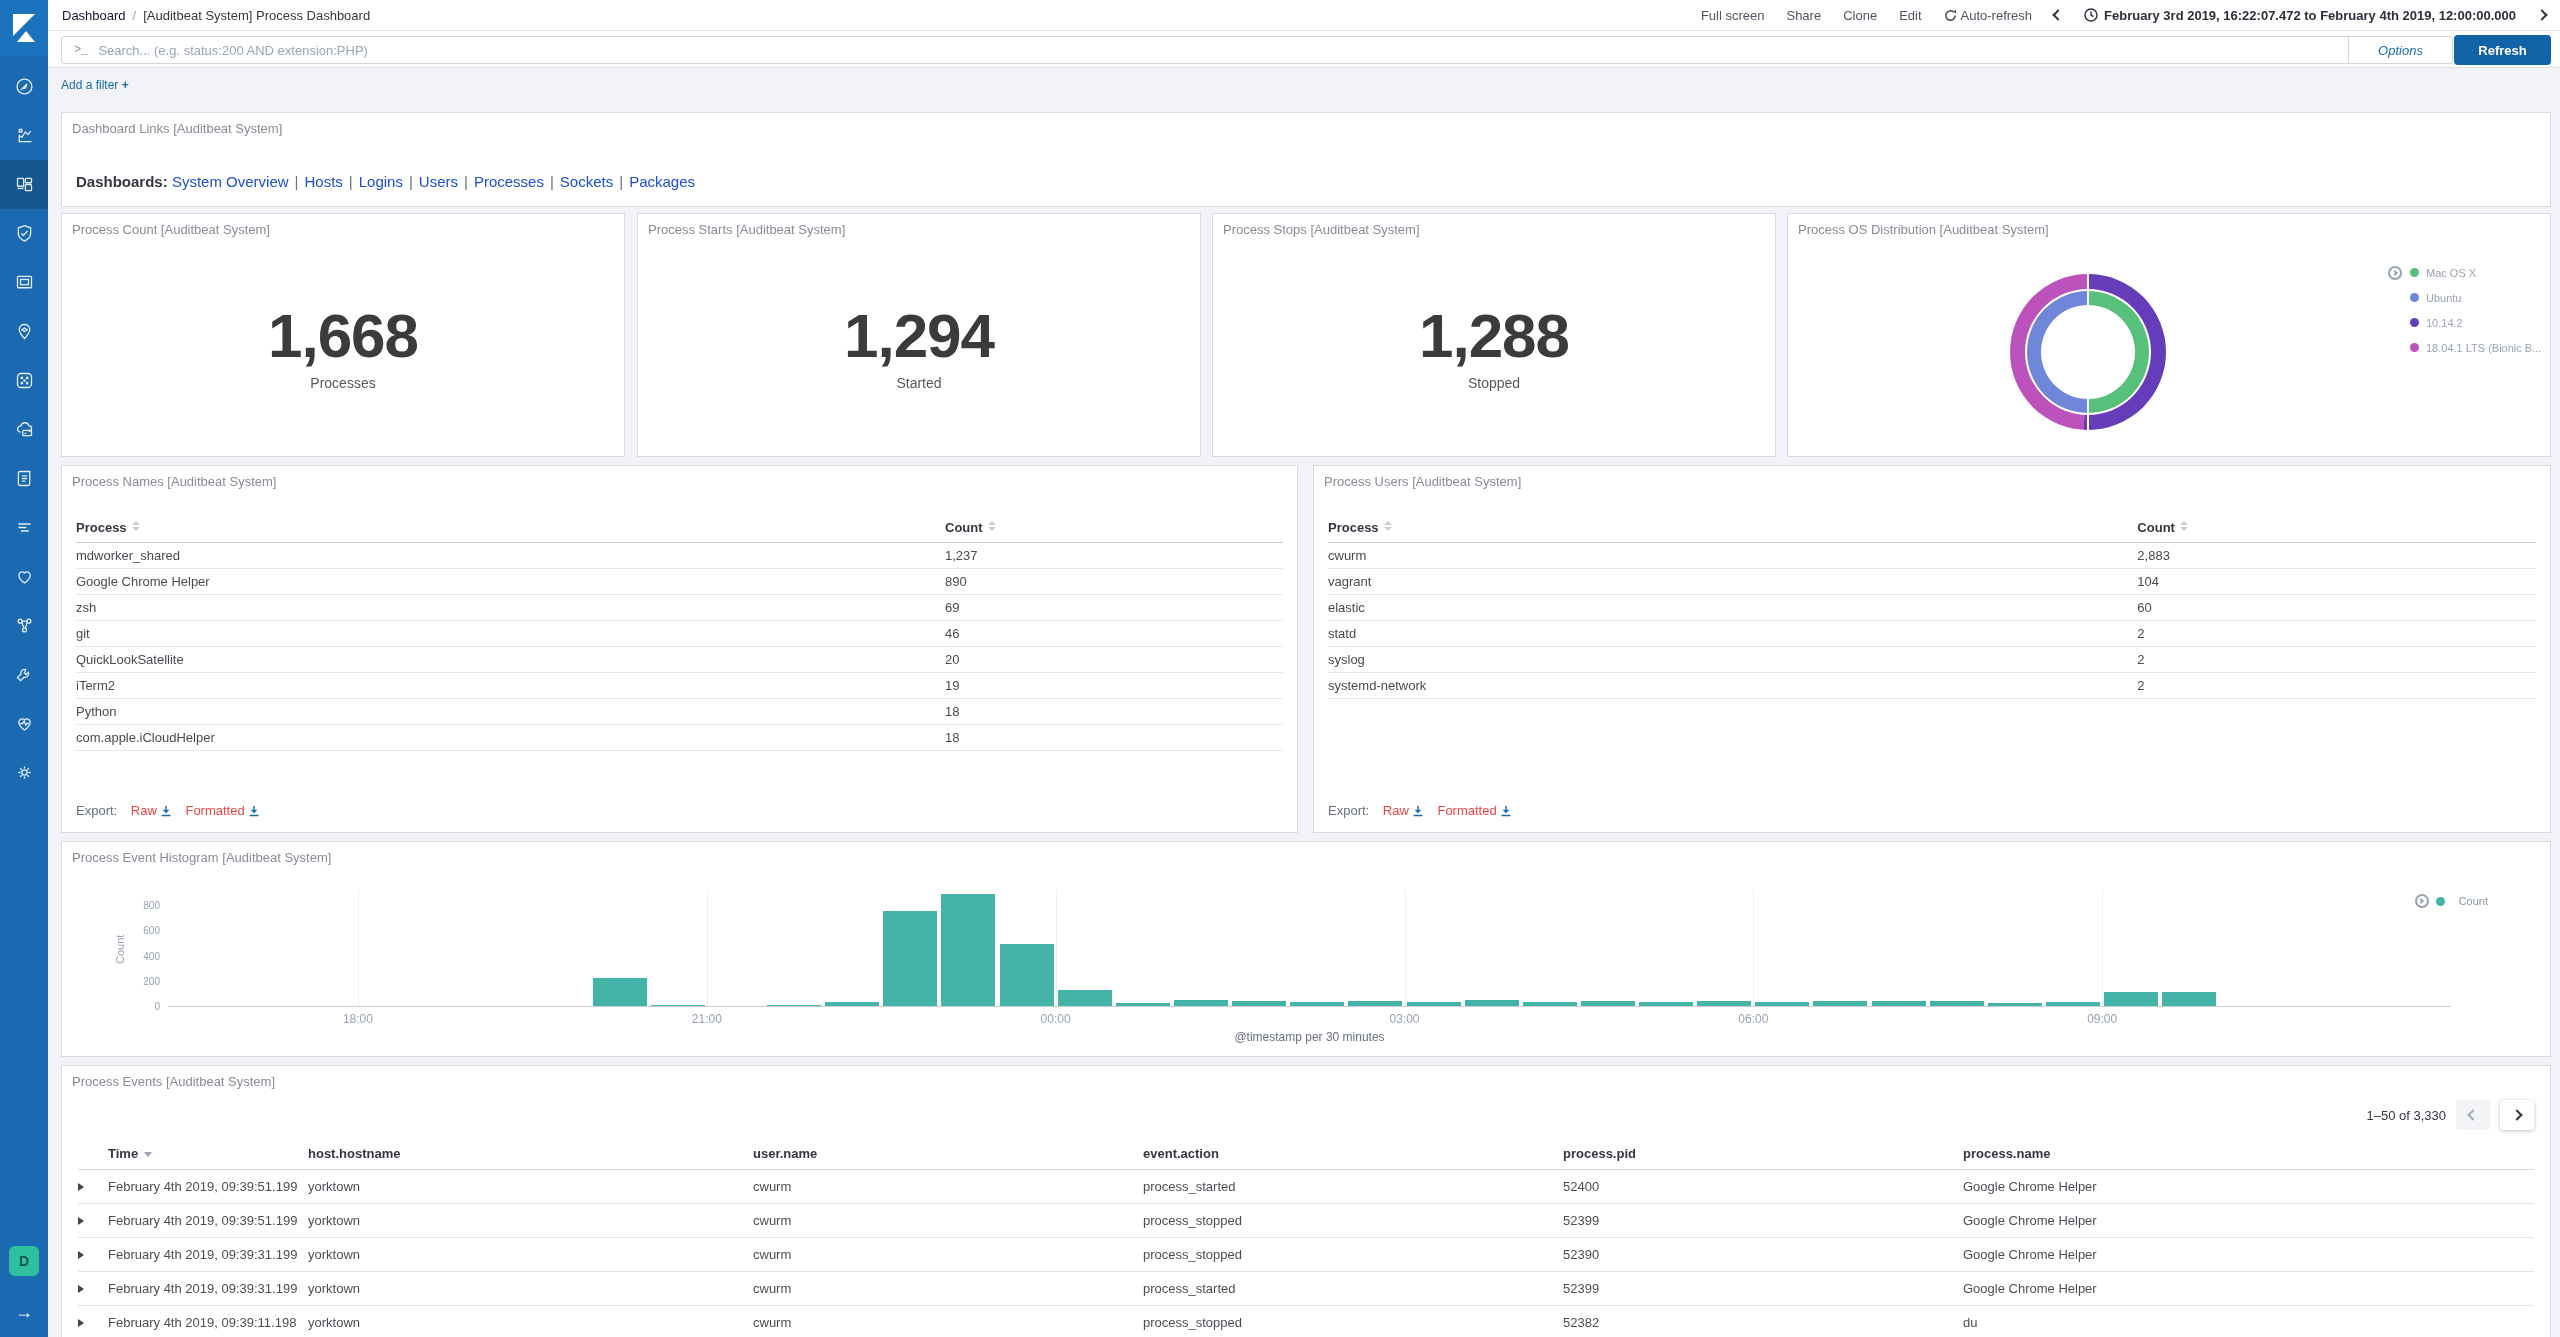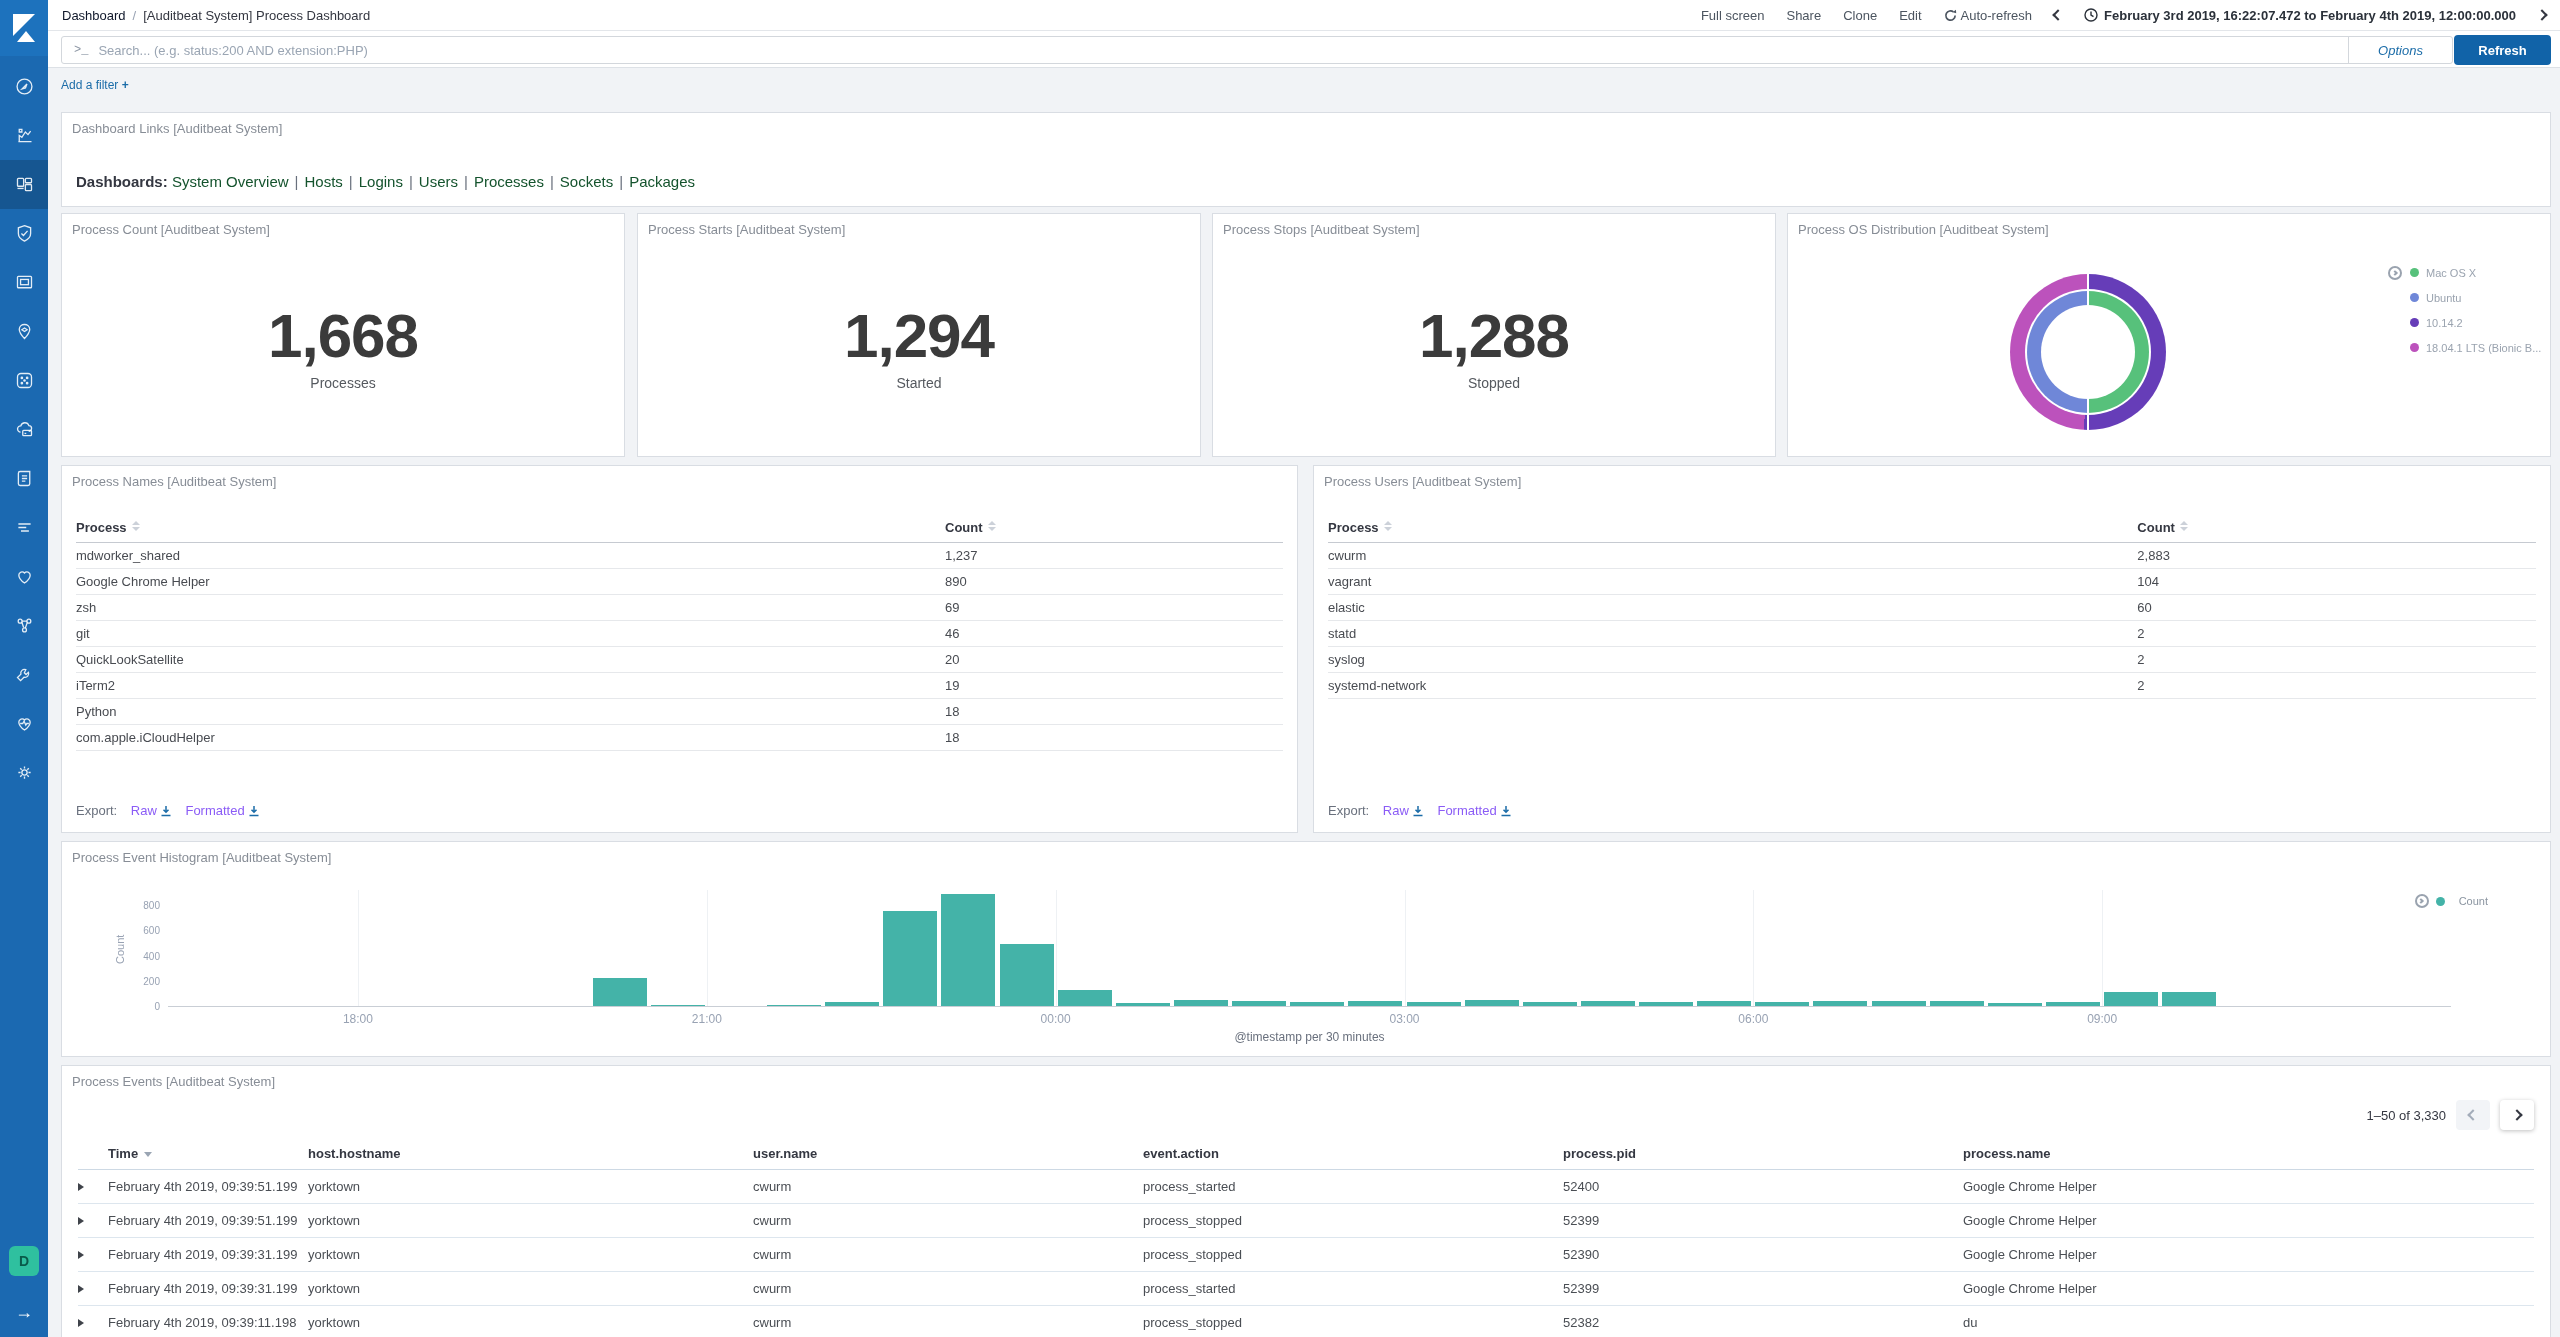--- a/index.html
+++ b/index.html
@@ -36,21 +36,21 @@
   .options-seg { width:104px; height:100%; border-left:1px solid #d3d7dc; display:flex; align-items:center; justify-content:center; color:#1b6ca8; font-size:13px; cursor:pointer;font-style:italic; }
   .refresh-btn { position:absolute; right:9px; top:4px; width:97px; height:30px; background:#1163a8; color:#fff; font-weight:bold; font-size:13px; border:none; border-radius:4px; cursor:pointer; }
   .addfilter { position:absolute; left:61px; top:78px; font-size:12px; color:#1b6ca8; cursor:pointer; z-index:5; }
   .addfilter b { font-weight:bold; }
   
   .panel { position:absolute; background:#fff; border:1px solid #d9dde3; }
   .ptitle { position:absolute; left:10px; top:8px; font-size:13px; color:#878d96; white-space:nowrap; }
   
   .dashlinks { position:absolute; left:14px; top:60px; font-size:15px; }
   .dashlinks .lbl { font-weight:bold; color:#343741; }
-  .dashlinks a { color:#14532d; text-decoration:none; cursor:pointer; }
+  .dashlinks a { color:#1d4ed8; text-decoration:none; cursor:pointer; }
   .dashlinks .sep { color:#69707d; margin:0 6px; }
   
   .metric { display:flex; flex-direction:column; align-items:center; justify-content:center; height:100%; padding-top:26px; }
   .metric .val { font-size:62px; font-weight:bold; color:#3b3b3b; letter-spacing:-1px; line-height:1; }
   .metric .cap { font-size:14px; color:#55595f; margin-top:8px; }
   
   .donut { position:absolute; border-radius:50%; }
   .donut, .donut div { display:flex; align-items:center; justify-content:center; }
   .donut .ring-gap { width:126px; height:126px; border-radius:50%; background:#fff; }
   .donut .inner { width:122px; height:122px; border-radius:50%; }
@@ -64,21 +64,21 @@
   .lg-toggle i { width:4px; height:4px; border-right:2px solid #9aa3af; border-top:2px solid #9aa3af; transform:rotate(45deg); margin-left:-1px; }
   
   .dtable { position:absolute; left:14px; right:14px; top:48px; border-collapse:collapse; width:calc(100% - 28px); }
   .dtable th { text-align:left; font-size:13px; color:#343741; font-weight:bold; padding:6px 0 7px 0; border-bottom:1px solid #c6cad1; }
   .dtable td { font-size:13px; color:#484b51; padding:5px 0; border-bottom:1px solid #e6e8eb; height:26px; }
   .sorticon { display:inline-block; margin-left:5px; vertical-align:1px; }
   .sorticon i { display:block; width:0; height:0; border-left:4px solid transparent; border-right:4px solid transparent; }
   .sorticon .up { border-bottom:4px solid #ccd1d9; margin-bottom:2px; }
   .sorticon .dn { border-top:4px solid #ccd1d9; }
   .exportrow { position:absolute; left:14px; bottom:14px; font-size:13px; color:#69707d; }
-  .exportrow a { color:#8b5cf6; text-decoration:none; margin-left:10px; cursor:pointer; }
+  .exportrow a { color:#ef4444; text-decoration:none; margin-left:10px; cursor:pointer; }
   .dl-ic { stroke:#1b6ca8; stroke-width:1.5; fill:none; vertical-align:-2px; margin-left:3px; }
   
   .plot { position:absolute; }
   .bar { position:absolute; background:#44b3a8; }
   .gridv { position:absolute; width:1px; background:#eef1f4; }
   .axisline { position:absolute; height:1px; background:#c9ced5; }
   .ytick { position:absolute; font-size:10px; color:#98a2b3; text-align:right; width:34px; }
   .xtick { position:absolute; font-size:12px; color:#98a2b3; transform:translateX(-50%); }
   .ylab { position:absolute; font-size:11px; color:#98a2b3; transform:rotate(-90deg); transform-origin:left top; }
   .xlab { position:absolute; font-size:12px; color:#69707d; transform:translateX(-50%); }

